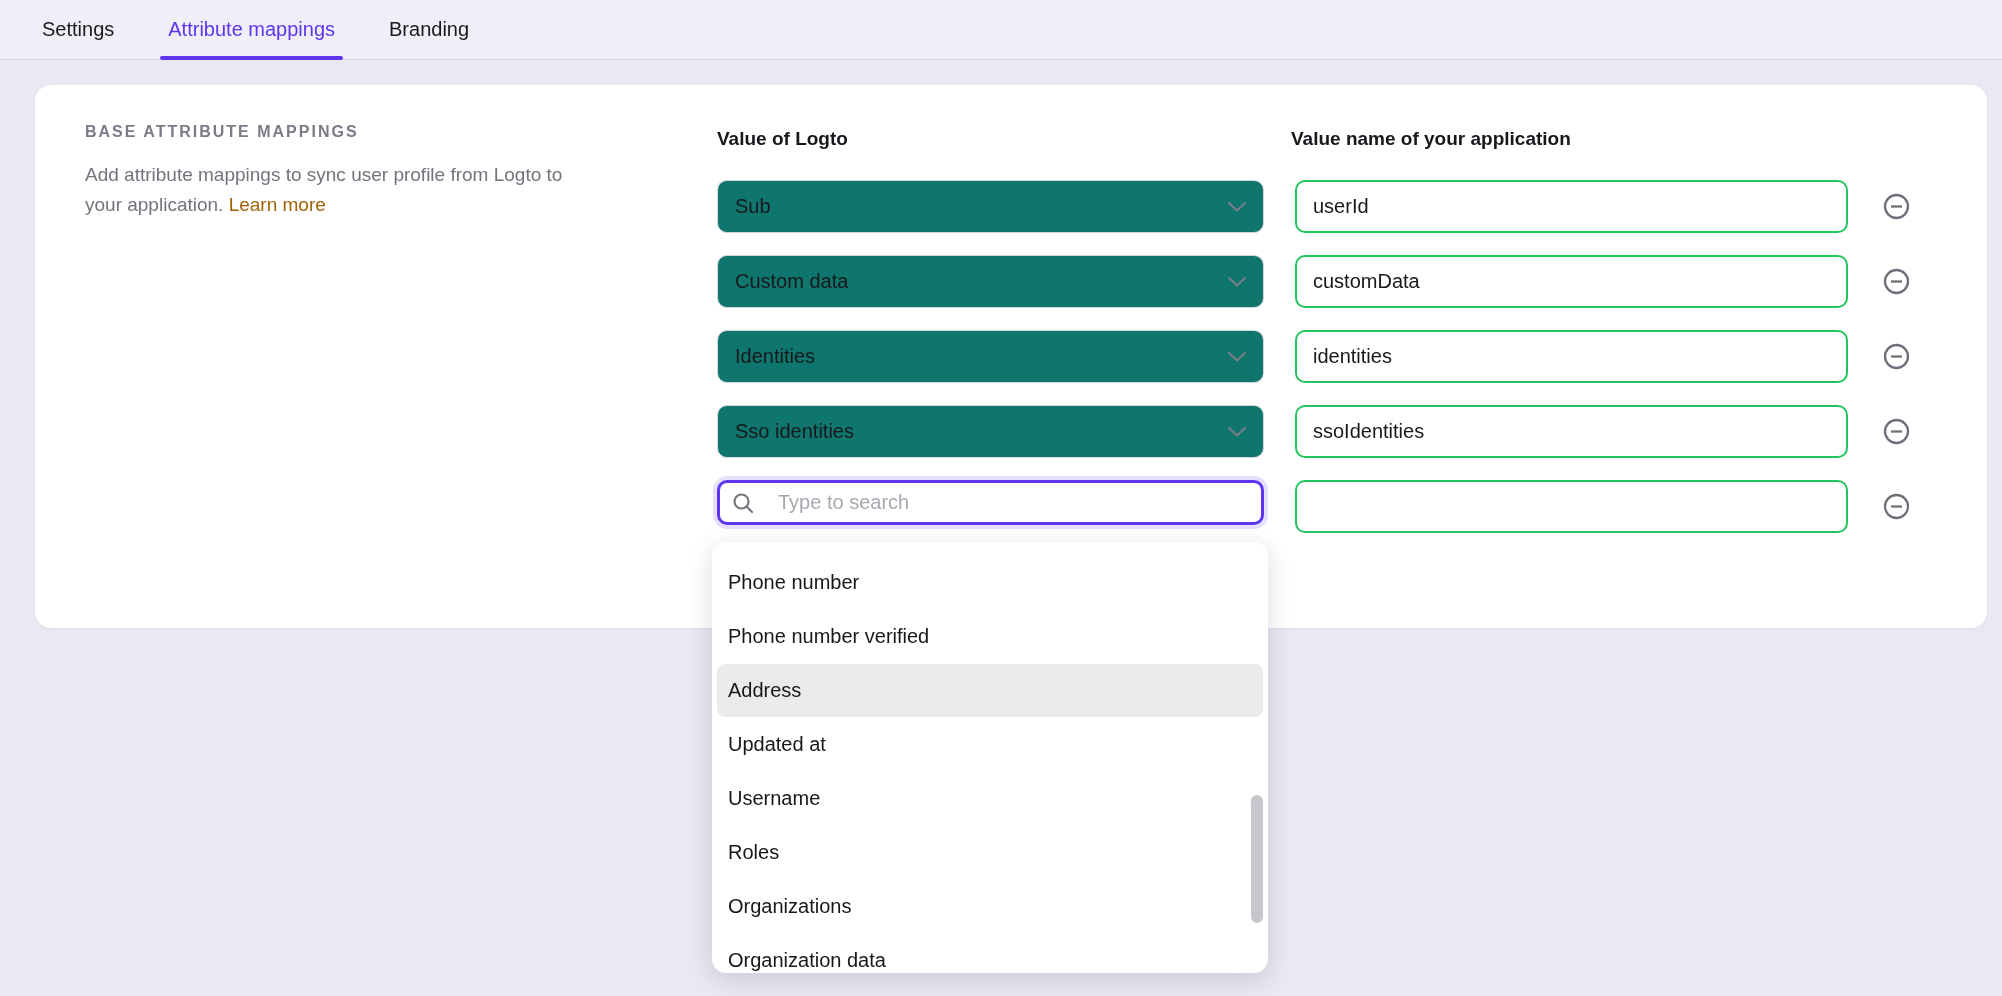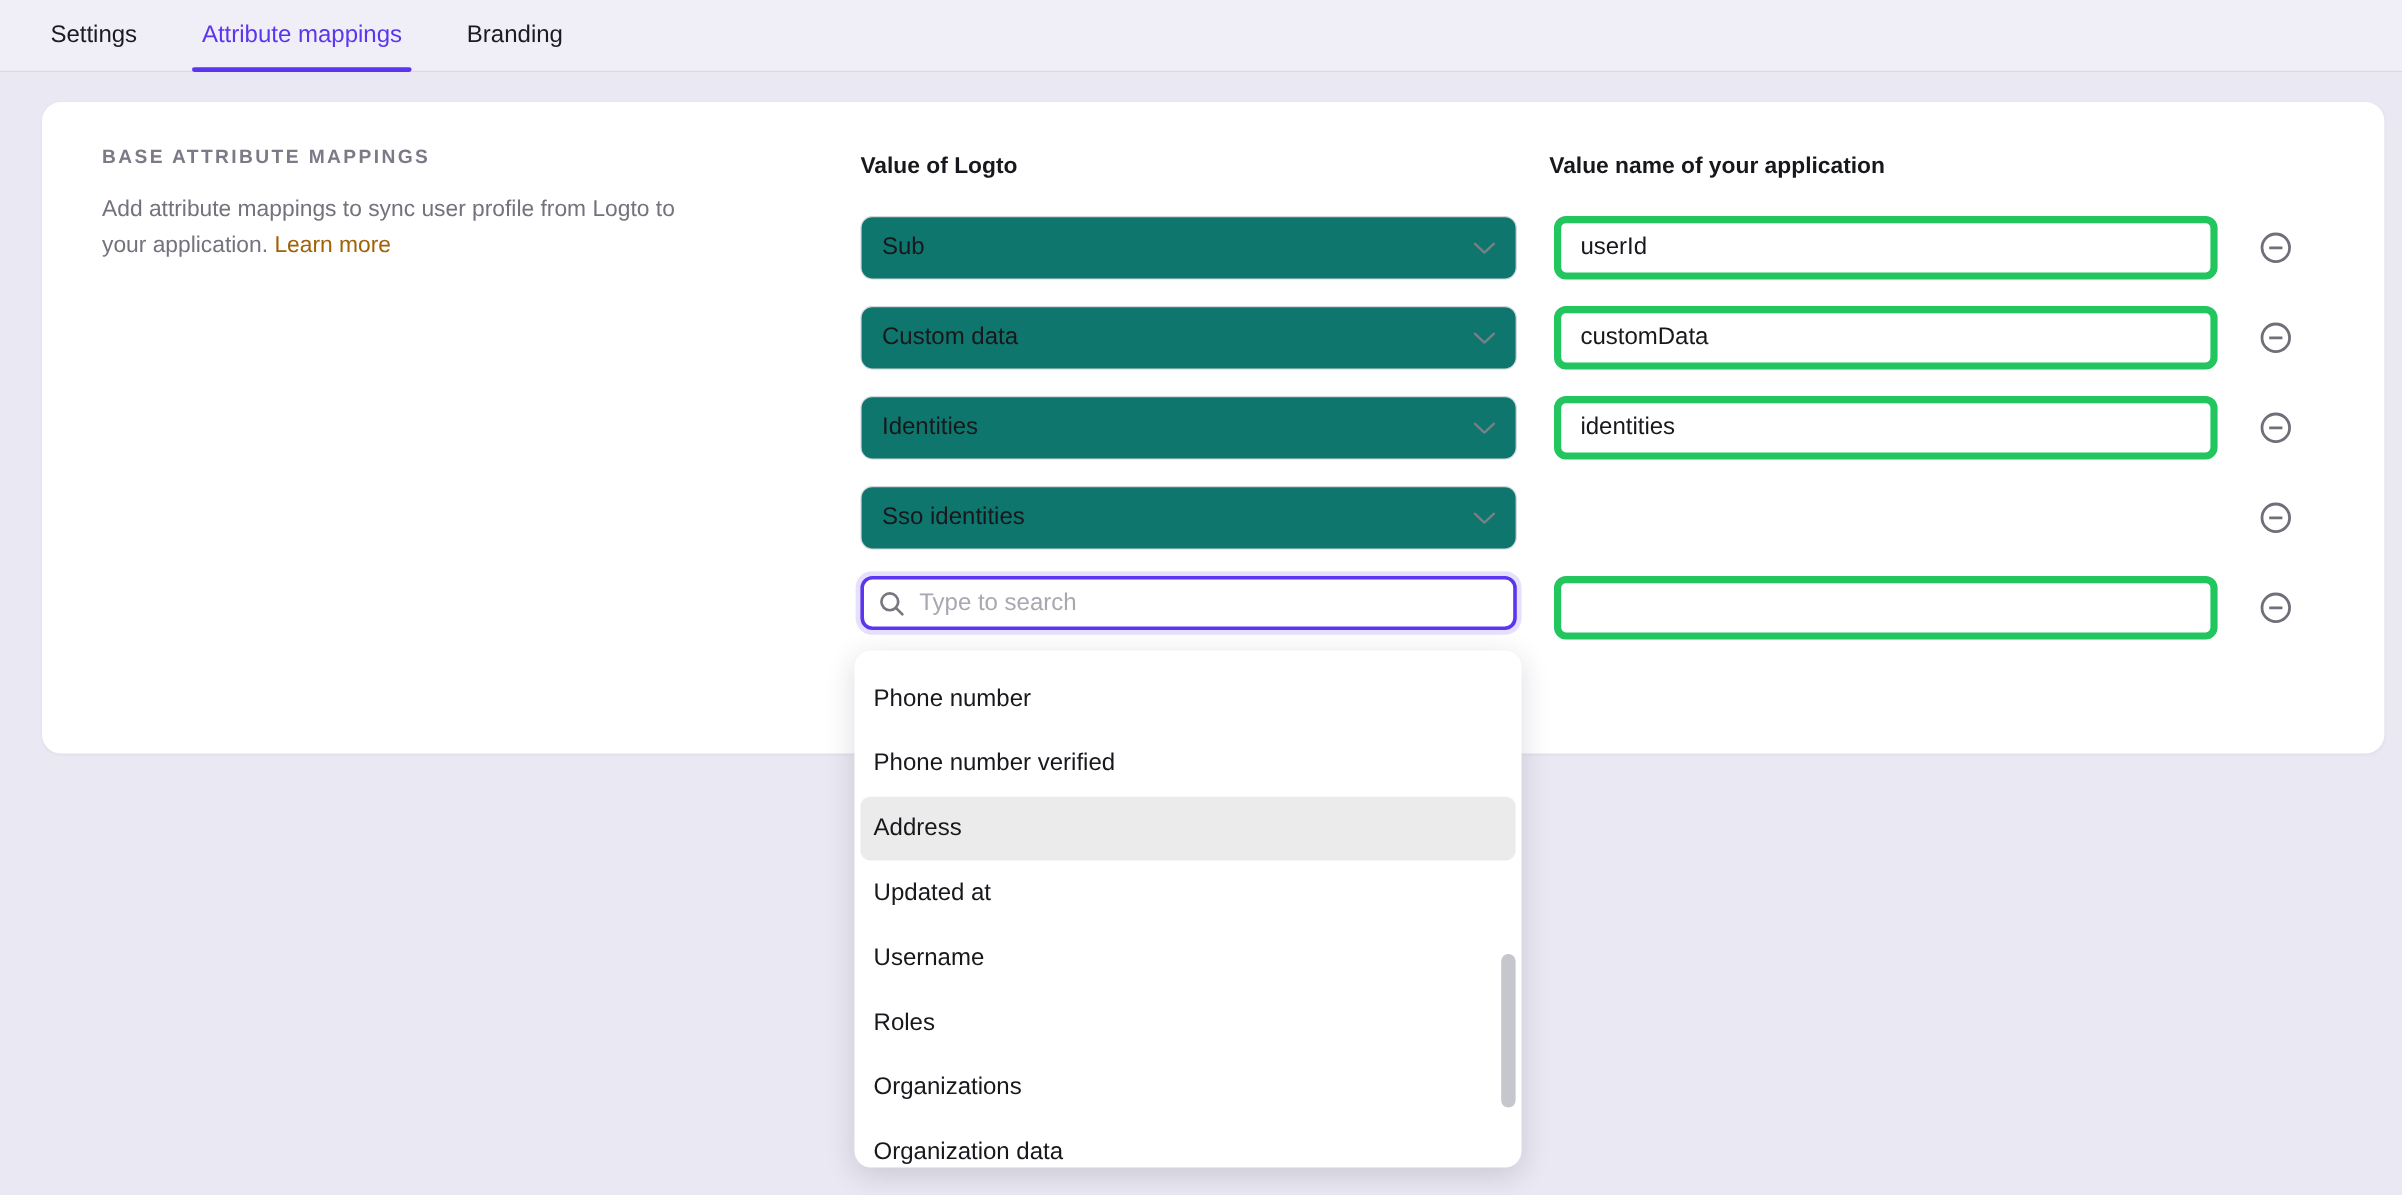--- a/index.html
+++ b/index.html
@@ -78,21 +78,21 @@
     background: #0f766e;
     display: flex; align-items: center;
     padding: 0 17px;
     font-size: 20px; color: #17181c;
     cursor: pointer;
   }
   .select-box .chevron { margin-left: auto; flex: 0 0 auto; }
   .text-input {
     position: absolute; left: 1260px; top: 0;
     width: 553px; height: 53px;
-    border: 6px solid #22c55e; border-radius: 10px;
+    border: 2px solid #22c55e; border-radius: 10px;
     background: #fff;
     padding: 0 16px;
     font-size: 20px; color: #17181c;
     font-family: "Liberation Sans", "DejaVu Sans", sans-serif;
     outline: none;
   }
   .remove-btn {
     position: absolute; left: 1848px; top: 13px;
     width: 27px; height: 27px;
     background: none; border: none; padding: 0;
@@ -101,20 +101,21 @@
 
   
   .search-box {
     position: absolute; left: 682px; top: 0;
     width: 547px; height: 45px;
     border: 3px solid #5c36ee; border-radius: 10px;
     background: #fff;
     box-shadow: 0 0 0 4px rgba(95,60,240,0.16);
     display: flex; align-items: center;
     padding: 0 12px;
+    gap: 12px;
   }
   .search-box svg { flex: 0 0 auto; }
   .search-box input {
     flex: 1 1 auto;
     border: none; outline: none;
     margin-left: 12px;
     font-size: 20px; color: #17181c;
     font-family: "Liberation Sans", "DejaVu Sans", sans-serif;
     background: transparent;
   }
@@ -216,20 +217,21 @@
     </button>
   </div>
 
   <div class="map-row" style="top:320px">
     <div class="select-box">
       <span>Sso identities</span>
       <svg class="chevron" width="18" height="10" viewBox="0 0 18 10">
           <path d="M1 1 L9 8.5 L17 1" fill="none" stroke="#7a7e87" stroke-width="2" stroke-linecap="round" stroke-linejoin="round"></path>
         </svg>
     </div>
+    <input class="text-input" value="ssoIdentities" style="">
     <button class="remove-btn">
       <svg width="27" height="27" viewBox="0 0 27 27">
           <circle cx="13.5" cy="13.5" r="11.5" fill="none" stroke="#6f6f79" stroke-width="2.3"></circle>
           <line x1="8" y1="13.5" x2="19" y2="13.5" stroke="#6f6f79" stroke-width="2.3"></line>
         </svg>
     </button>
   </div>
 
   <div class="map-row" style="top:395px">
     <div class="search-box">

